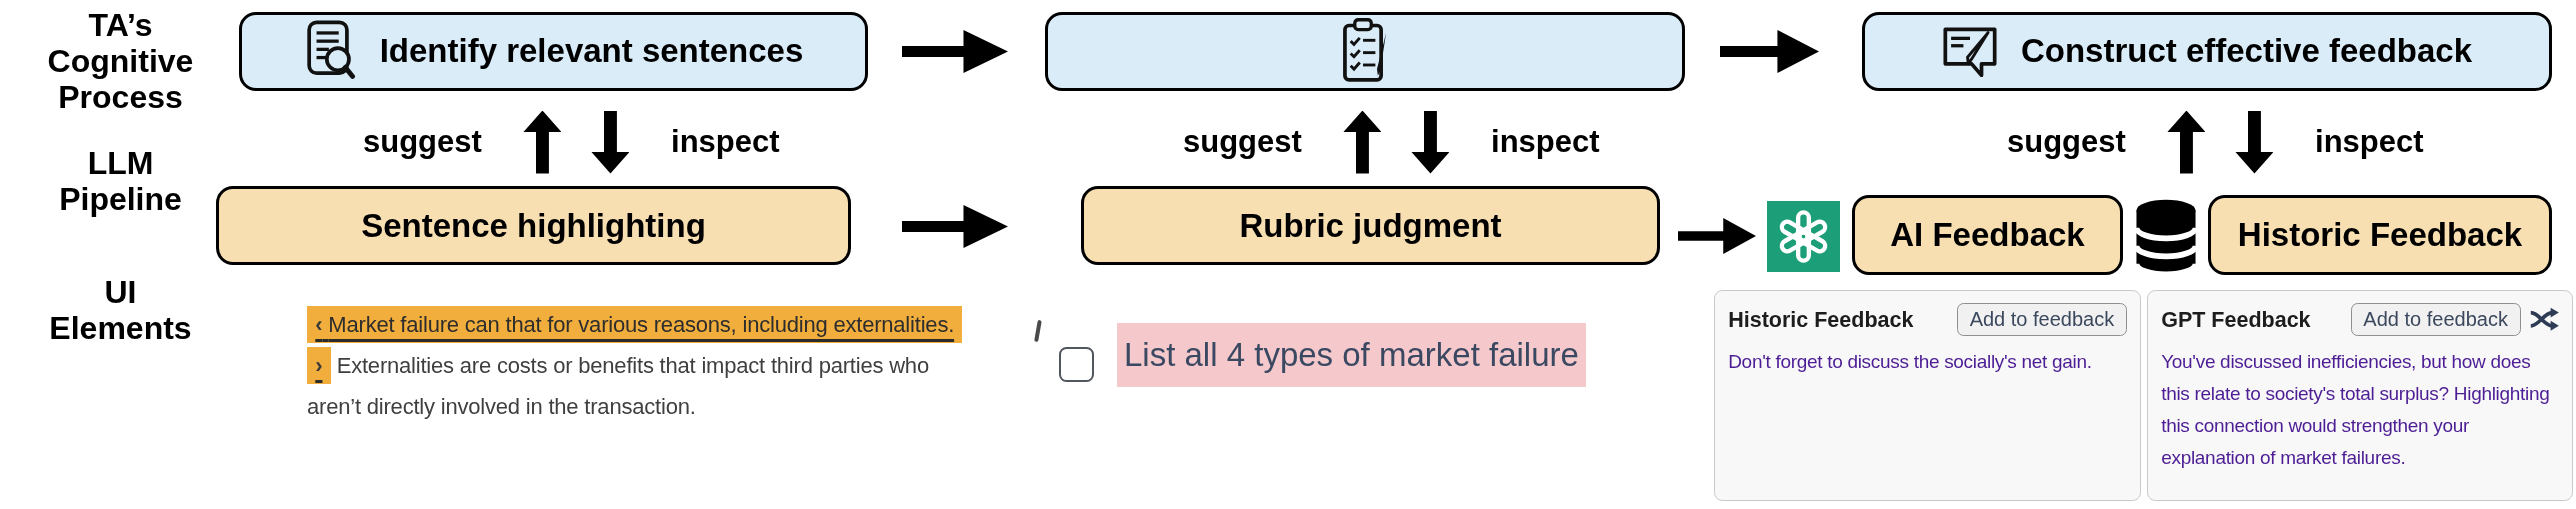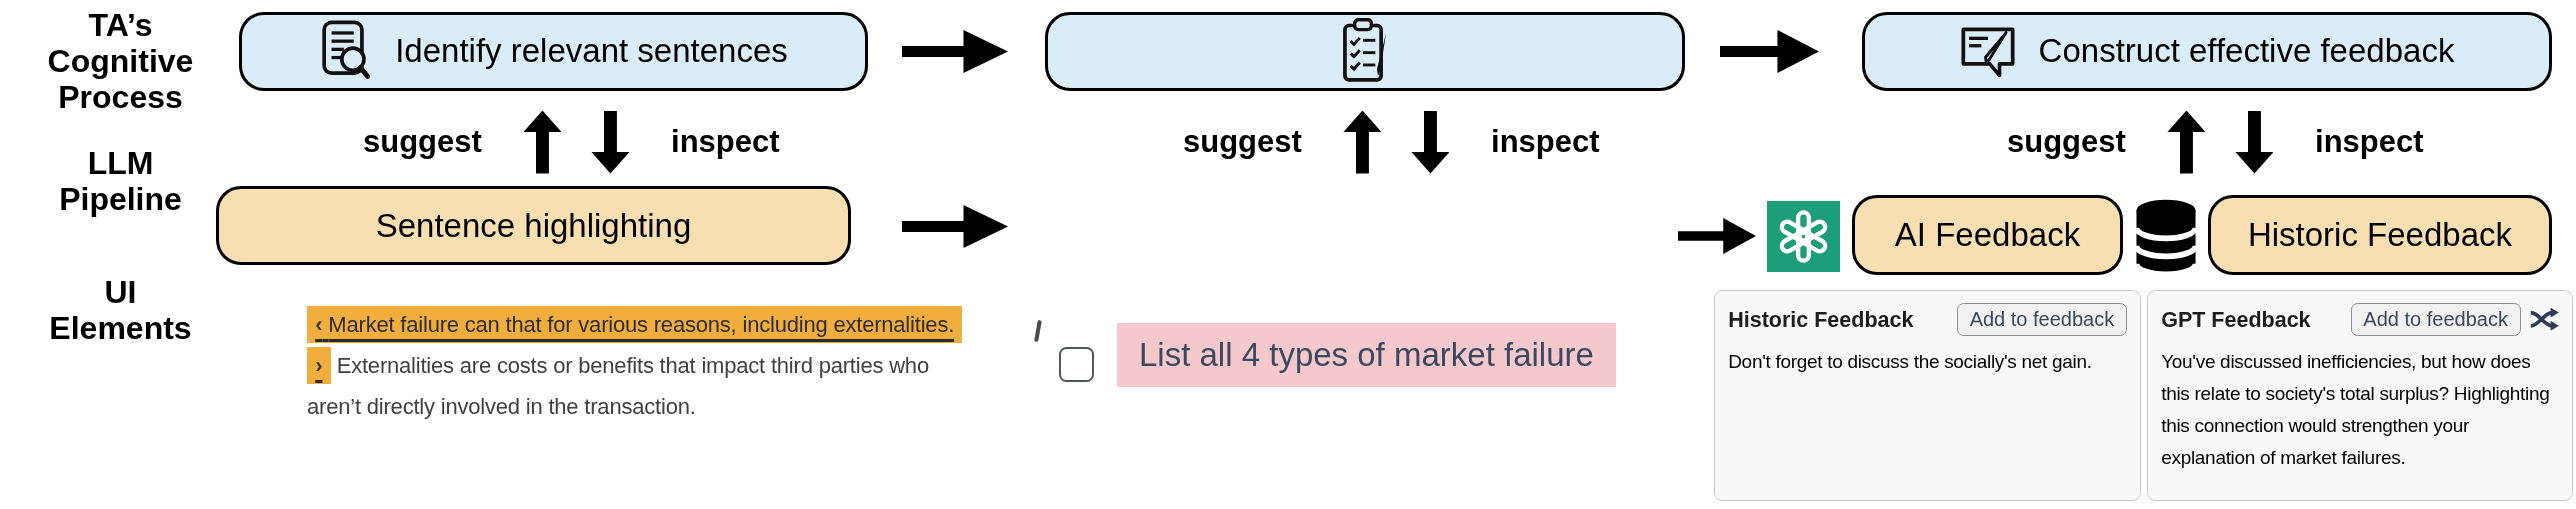--- a/index.html
+++ b/index.html
@@ -4,23 +4,23 @@
 <style>
   html,body{margin:0;padding:0;background:#ffffff;}
   .canvas{position:relative;width:2576px;height:510px;background:#fff;overflow:hidden;
           font-family:"Liberation Sans",sans-serif;}
 
   
   .rowlabel{position:absolute;left:0;width:241px;text-align:center;font-weight:bold;
             font-size:32px;line-height:36px;color:#000000;white-space:pre-line;}
 
   
-  .pbox{position:absolute;height:79px;border:3.3px solid #000;border-radius:25px;
+  .pbox{position:absolute;height:79px;border:3.3px solid #000;border-radius:17px;
         box-sizing:border-box;display:flex;align-items:center;justify-content:center;
-        gap:23px;font-weight:normal;font-size:33px;color:#000;}
+        gap:23px;font-weight:bold;font-size:33px;color:#000;}
   .blue{background:#daecf8;}
   .tan{background:#f7dfb2;}
 
   
   .harrow{position:absolute;background:#000;
           clip-path:polygon(0 37%,58% 37%,58% 0,100% 50%,58% 100%,58% 63%,0 63%);}
 
   
   .vgroup{position:absolute;display:flex;align-items:center;gap:30px;height:64px;}
   .vlabel{font-weight:bold;font-size:31px;color:#000;}
@@ -45,33 +45,33 @@
           text-underline-offset:7.4px;text-decoration-color:#2b2b2b;}
   .handle{font-weight:bold;color:#3a3a3a;}
 
   .stray{position:absolute;left:1036px;top:320px;width:4.1px;height:21.5px;background:#4a4a4a;
          border-radius:2.5px;transform:rotate(10deg);}
 
   
   .checkbox{position:absolute;left:1059px;top:347px;width:35px;height:35px;background:#fff;
             border:2.5px solid #52575f;border-radius:7.4px;box-sizing:border-box;cursor:pointer;}
   .rubric-label{position:absolute;left:1117px;top:323px;height:64px;display:flex;align-items:center;
-                background:#f5c9cb;padding:0 22px;font-size:33px;color:#3a4861;white-space:nowrap;}
+                background:#f5c9cb;padding:0 7px;font-size:33px;color:#3a4861;white-space:nowrap;}
 
   
   .card{position:absolute;top:290px;height:211px;background:#f8f8f8;border:1.7px solid #c9c9c9;
         border-radius:8.3px;box-sizing:border-box;padding:11.6px 13.2px;}
   .card.historic{left:1714px;width:427px;}
   .card.gpt{left:2147px;width:426px;}
   .card-head{display:flex;justify-content:space-between;align-items:flex-start;}
   .card-title{font-weight:bold;font-size:21.5px;color:#1d1d1d;padding-top:5px;}
   .head-right{display:flex;align-items:center;gap:8.3px;}
   .btn{font-family:"Liberation Sans",sans-serif;font-size:20px;color:#3c485e;background:#f1f1f1;
        border:1.7px solid #8f8f8f;border-radius:6.6px;padding:4.1px 11.6px;cursor:pointer;white-space:nowrap;}
-  .card-body{margin-top:10px;font-size:19px;letter-spacing:-0.3px;line-height:32px;color:#000000;}
+  .card-body{margin-top:10px;font-size:19px;letter-spacing:-0.3px;line-height:32px;color:#4c1d95;}
 </style>
 </head>
 <body>
 
 <div class="canvas">
 
   <div class="rowlabel" style="top:6.6px">TA’s
 Cognitive
 Process</div>
   <div class="rowlabel" style="top:145px">LLM
@@ -138,20 +138,23 @@
     <span class="varrow down"></span>
     <span class="vlabel ins">inspect</span>
   </div>
 
   <div class="pbox tan" style="left:216px;top:186px;width:635px">
     <span>Sentence highlighting</span>
   </div>
 
   <div class="harrow" style="left:902px;top:205px;width:106px;height:43px"></div>
 
+  <div class="pbox tan" style="left:1081px;top:186px;width:579px">
+    <span>Rubric judgment</span>
+  </div>
 
   <div class="harrow" style="left:1678px;top:218px;width:78px;height:36px"></div>
 
   <div class="gpt-logo">
     <svg width="59" height="59" viewBox="-44 -44 88 88">
       <g stroke="#ffffff" stroke-width="6.5" fill="none">
         <rect x="-8" y="-36" width="16" height="42" rx="8" transform="rotate(0)"></rect>
         <rect x="-8" y="-36" width="16" height="42" rx="8" transform="rotate(60)"></rect>
         <rect x="-8" y="-36" width="16" height="42" rx="8" transform="rotate(120)"></rect>
         <rect x="-8" y="-36" width="16" height="42" rx="8" transform="rotate(180)"></rect>

